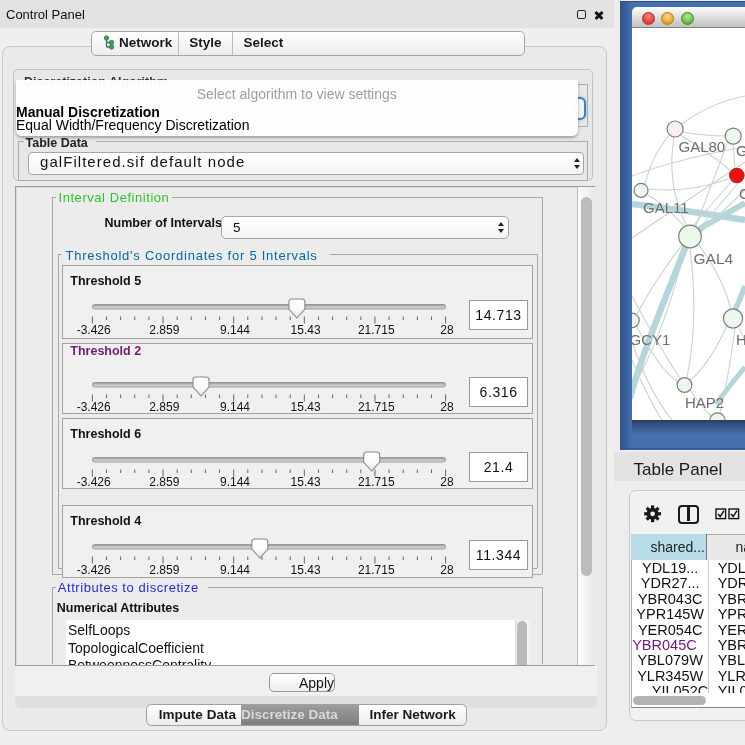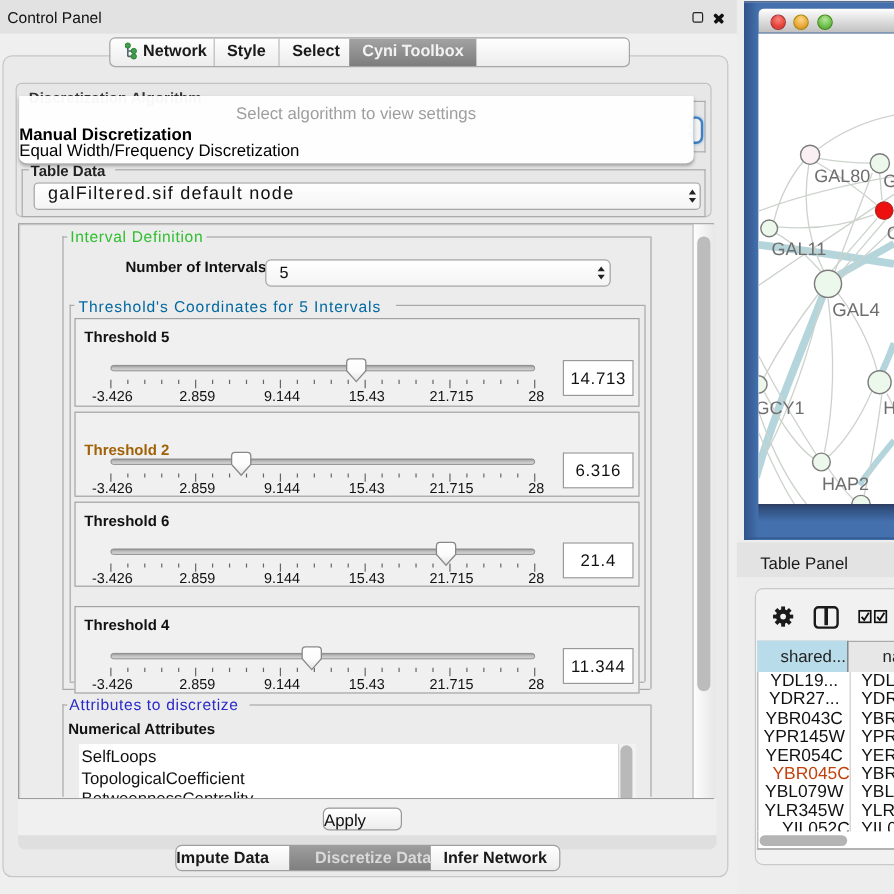--- a/index.html
+++ b/index.html
@@ -100,21 +100,21 @@
     </svg>
     <div class="a" style="left:30.900000000000006px;top:56.5px;transform:translateX(-50%);font-size:12px;font-weight:500;color:#111">-3.426</div>
     <div class="a" style="left:101.53999999999999px;top:56.5px;transform:translateX(-50%);font-size:12px;font-weight:500;color:#111">2.859</div>
     <div class="a" style="left:172.17999999999998px;top:56.5px;transform:translateX(-50%);font-size:12px;font-weight:500;color:#111">9.144</div>
     <div class="a" style="left:242.82px;top:56.5px;transform:translateX(-50%);font-size:12px;font-weight:500;color:#111">15.43</div>
     <div class="a" style="left:313.4599999999999px;top:56.5px;transform:translateX(-50%);font-size:12px;font-weight:500;color:#111">21.715</div>
     <div class="a" style="left:384.0999999999999px;top:56.5px;transform:translateX(-50%);font-size:12px;font-weight:500;color:#111">28</div>
     <div class="a" style="left:406px;top:33.5px;width:59.5px;height:30px;background:#fff;border:1px solid #999;box-sizing:border-box;text-align:center;line-height:28.5px;font-size:14px;letter-spacing:0.6px;color:#111">14.713</div>
   </div>
 <div class="a" style="left:61.8px;top:342.5px;width:471.5px;height:71.5px;background:#f0f0f0;border:1px solid #a2a2a2;box-sizing:border-box">
-    <div class="a bold" style="left:7.5px;top:24px;font-size:12.5px;color:#a16207">Threshold 2</div>
+    <div class="a bold" style="left:7.5px;top:0;font-size:12.5px;color:#701a75">Threshold 2</div>
     <svg class="a" style="left:0;top:26px" width="471.5" height="46" viewBox="0 0 471.5 46">
       <rect x="29.400000000000006" y="12.5" width="353.19999999999993" height="4.5" rx="2.2" fill="url(#trackg)" stroke="#8b8b8b" stroke-width="0.8"></rect>
       <g stroke="#666" stroke-width="1">
         <line x1="29.400000000000006" y1="24.5" x2="29.400000000000006" y2="31.5"></line>
         <line x1="43.528000000000006" y1="24.5" x2="43.528000000000006" y2="28"></line>
         <line x1="57.656" y1="24.5" x2="57.656" y2="28"></line>
         <line x1="71.78399999999999" y1="24.5" x2="71.78399999999999" y2="28"></line>
         <line x1="85.91199999999999" y1="24.5" x2="85.91199999999999" y2="28"></line>
         <line x1="100.03999999999999" y1="24.5" x2="100.03999999999999" y2="31.5"></line>
         <line x1="114.16799999999999" y1="24.5" x2="114.16799999999999" y2="28"></line>
@@ -243,25 +243,25 @@
 <div class="a" style="left:66px;top:620px;width:462.5px;height:44.5px;background:#fff;overflow:hidden">
   <div style="position:absolute;left:2px;top:2px;font-size:14px;color:#111">SelfLoops</div>
   <div style="position:absolute;left:2px;top:19.6px;font-size:14px;color:#111">TopologicalCoefficient</div>
   <div style="position:absolute;left:2px;top:37.2px;font-size:14px;color:#111">BetweennessCentrality</div>
 </div>
 <div class="a" style="left:514.5px;top:620px;width:14px;height:44.5px;background:#f2f2f2;border-left:1px solid #d5d5d5"></div>
 <div class="a" style="left:517px;top:620.5px;width:10px;height:44px;background:#b9b9b9;border-radius:5px 5px 0 0"></div>
 
 <div class="a" style="left:15px;top:666px;width:582px;height:31px;background:#f0f0f0"></div>
 <div class="a" style="left:15px;top:696.3px;width:582px;height:11.3px;background:#dfdfdf;border-radius:0 0 6px 6px"></div>
-<div class="a" style="left:269px;top:672.5px;width:66px;height:19.5px;background:linear-gradient(#fff,#ededed);border:1px solid #989898;border-radius:5px;box-sizing:border-box;text-align:left;line-height:18px;font-size:14px;color:#111">Apply</div>
+<div class="a" style="left:269px;top:672.5px;width:66px;height:19.5px;background:linear-gradient(#fff,#ededed);border:1px solid #989898;border-radius:5px;box-sizing:border-box;text-align:right;line-height:18px;font-size:14px;color:#111">Apply</div>
 
 <div class="a" style="left:145.9px;top:703.5px;width:321px;height:22px;border:1px solid #a0a0a0;border-radius:5.5px;background:linear-gradient(#fff,#ececec);box-sizing:border-box;overflow:hidden;display:flex">
-    <div style="width:94px;text-align:left;padding-right:5px;box-sizing:border-box;line-height:20px;font-size:13.5px;font-weight:600;color:#1a1a1a">Impute Data</div>
-    <div style="width:118.5px;text-align:right;line-height:20px;font-size:13.5px;font-weight:600;color:#d9d9d9;background:linear-gradient(#9d9d9d,#7f7f7f)">Discretize Data</div>
+    <div style="width:94px;text-align:right;padding-right:5px;box-sizing:border-box;line-height:20px;font-size:13.5px;font-weight:600;color:#1a1a1a">Impute Data</div>
+    <div style="width:118.5px;text-align:left;line-height:20px;font-size:13.5px;font-weight:600;color:#d9d9d9;background:linear-gradient(#9d9d9d,#7f7f7f)">Discretize Data</div>
     <div style="flex:1;text-align:center;line-height:20px;font-size:13.5px;font-weight:600;color:#1a1a1a">Infer Network</div>
   </div>
 
 <div class="a" style="left:15.5px;top:80px;width:562.5px;height:55.5px;background:rgba(255,255,255,0.96);border-radius:1px 1px 6px 6px;box-shadow:0 2px 3px rgba(0,0,0,0.3)"></div>
 <div class="a" style="left:15.5px;top:85.5px;width:562.5px;text-align:center;font-size:14px;font-weight:500;color:#9e9e9e">Select algorithm to view settings</div>
 <div class="a bold" style="left:16px;top:103.5px;font-size:14px;color:#000">Manual Discretization</div>
 <div class="a" style="left:16px;top:117px;font-size:14px;color:#000">Equal Width/Frequency Discretization</div>
 
 <div class="a" style="left:620px;top:1px;width:125px;height:448.5px;background:linear-gradient(90deg,#30528a 0,#4471ae 12px);border-top:1.5px solid #2c4c7e;box-sizing:border-box"></div>
 
@@ -340,21 +340,21 @@
 <text x="736" y="345">H</text>
 <text x="685" y="408">HAP2</text>
 </g>
 </svg>
 </div>
 <div class="a" style="left:632px;top:420px;width:113px;height:1.8px;background:#2e3f63"></div>
 <div class="a" style="left:632px;top:421.8px;width:113px;height:13px;background:linear-gradient(rgba(22,32,62,0.5),rgba(22,32,62,0))"></div>
 <div class="a" style="left:620px;top:448.3px;width:125px;height:1.2px;background:#33568c"></div>
 
 <div class="a" style="left:614px;top:452px;width:131px;height:29px;background:#e3e3e3"></div>
-<div class="a" style="left:633.5px;top:455px;height:29px;line-height:29px;font-size:14px;color:#1a1a1a">Table Panel</div>
+<div class="a" style="left:633.5px;top:455px;height:29px;line-height:29px;font-size:17px;color:#1a1a1a">Table Panel</div>
 <div class="a" style="left:628.7px;top:490.4px;width:120px;height:230.6px;background:#f1f1f1;border:1px solid #c9c9c9;border-radius:7px 0 0 7px;box-sizing:border-box"></div>
 
 <div class="a" style="left:643px;top:504px">
 <svg width="20" height="20" viewBox="0 0 20 20">
 <g transform="translate(9.6,9.8)">
 <g fill="#1a1a1a">
 <circle r="6"></circle>
 <rect x="-1.6" y="-8.4" width="3.2" height="16.8"></rect>
 <rect x="-1.6" y="-8.4" width="3.2" height="16.8" transform="rotate(45)"></rect>
 <rect x="-1.6" y="-8.4" width="3.2" height="16.8" transform="rotate(90)"></rect>
@@ -388,21 +388,21 @@
   <div style="position:absolute;left:0;top:1.5px;width:76px;height:15.4px;line-height:15.4px;text-align:center;font-size:14.5px;color:#111">YDL19...</div>
     <div style="position:absolute;left:85.5px;top:1.5px;height:15.4px;line-height:15.4px;font-size:14.5px;color:#111">YDL1</div>
     <div style="position:absolute;left:0;top:16.9px;width:76px;height:15.4px;line-height:15.4px;text-align:center;font-size:14.5px;color:#111">YDR27...</div>
     <div style="position:absolute;left:85.5px;top:16.9px;height:15.4px;line-height:15.4px;font-size:14.5px;color:#111">YDR2</div>
     <div style="position:absolute;left:0;top:32.3px;width:76px;height:15.4px;line-height:15.4px;text-align:center;font-size:14.5px;color:#111">YBR043C</div>
     <div style="position:absolute;left:85.5px;top:32.3px;height:15.4px;line-height:15.4px;font-size:14.5px;color:#111">YBR0</div>
     <div style="position:absolute;left:0;top:47.7px;width:76px;height:15.4px;line-height:15.4px;text-align:center;font-size:14.5px;color:#111">YPR145W</div>
     <div style="position:absolute;left:85.5px;top:47.7px;height:15.4px;line-height:15.4px;font-size:14.5px;color:#111">YPR1</div>
     <div style="position:absolute;left:0;top:63.1px;width:76px;height:15.4px;line-height:15.4px;text-align:center;font-size:14.5px;color:#111">YER054C</div>
     <div style="position:absolute;left:85.5px;top:63.1px;height:15.4px;line-height:15.4px;font-size:14.5px;color:#111">YER0</div>
-    <div style="position:absolute;left:0;top:78.5px;width:76px;height:15.4px;line-height:15.4px;text-align:right;font-size:14.5px;color:#c2410c">YBR045C</div>
+    <div style="position:absolute;left:0;top:78.5px;width:76px;height:15.4px;line-height:15.4px;text-align:left;font-size:14.5px;color:#701a75">YBR045C</div>
     <div style="position:absolute;left:85.5px;top:78.5px;height:15.4px;line-height:15.4px;font-size:14.5px;color:#111">YBR0</div>
     <div style="position:absolute;left:0;top:93.9px;width:76px;height:15.4px;line-height:15.4px;text-align:center;font-size:14.5px;color:#111">YBL079W</div>
     <div style="position:absolute;left:85.5px;top:93.9px;height:15.4px;line-height:15.4px;font-size:14.5px;color:#111">YBL0</div>
     <div style="position:absolute;left:0;top:109.3px;width:76px;height:15.4px;line-height:15.4px;text-align:center;font-size:14.5px;color:#111">YLR345W</div>
     <div style="position:absolute;left:85.5px;top:109.3px;height:15.4px;line-height:15.4px;font-size:14.5px;color:#111">YLR3</div>
     <div style="position:absolute;left:0;top:124.7px;width:76px;height:15.4px;line-height:15.4px;text-align:right;font-size:14.5px;color:#111">YIL052C</div>
     <div style="position:absolute;left:85.5px;top:124.7px;height:15.4px;line-height:15.4px;font-size:14.5px;color:#111">YIL0</div>
 </div>
 <div class="a" style="left:631.2px;top:693px;width:113.8px;height:14px;background:#fff;border-left:1px solid #b0b0b0;box-sizing:border-box"></div>
 <div class="a" style="left:633px;top:695.5px;width:73px;height:9px;background:#b4b4b4;border-radius:4.5px"></div>
@@ -414,14 +414,13 @@
           <path d="M 2.5,5 L 2.5,12 M 2.5,7.5 H 6 M 2.5,12 H 6"></path>
         </g>
         <g fill="#3fa04c" stroke="#2c7d36" stroke-width="0.8">
           <circle cx="2.5" cy="3" r="2.2"></circle>
           <circle cx="7.5" cy="7.5" r="2.2"></circle>
           <circle cx="7.5" cy="12" r="2.2"></circle>
         </g>
       </svg>Network</div>
     <div style="width:53.7px;text-align:center;line-height:22.5px;font-size:13.5px;font-weight:600;color:#1a1a1a;border-left:1px solid #bbb;box-sizing:border-box">Style</div>
     <div style="width:59.3px;text-align:center;padding-left:3px;line-height:22.5px;font-size:13.5px;font-weight:600;color:#1a1a1a;border-left:1px solid #bbb;box-sizing:border-box">Select</div>
-    <div style="width:106.3px;text-align:center;line-height:22.5px;font-size:13.5px;font-weight:600;color:#f2f2f2;background:linear-gradient(#a3a3a3,#7d7d7d)">Cyni Toolbox</div>
   </div>
 
 </body></html>

